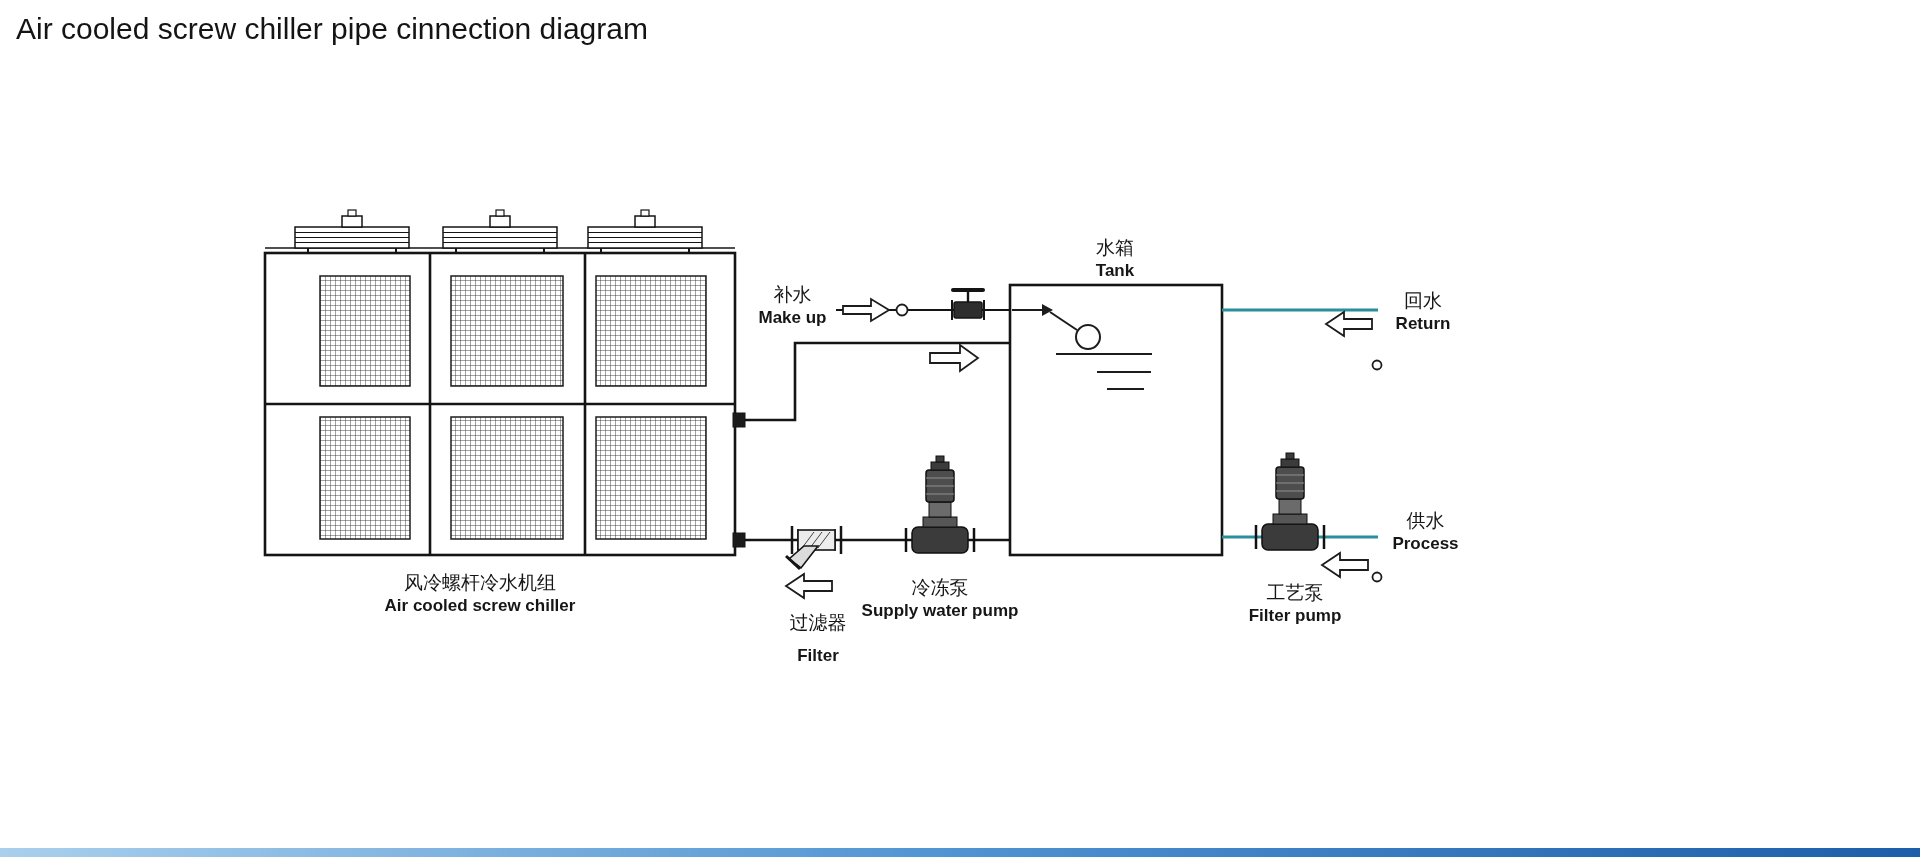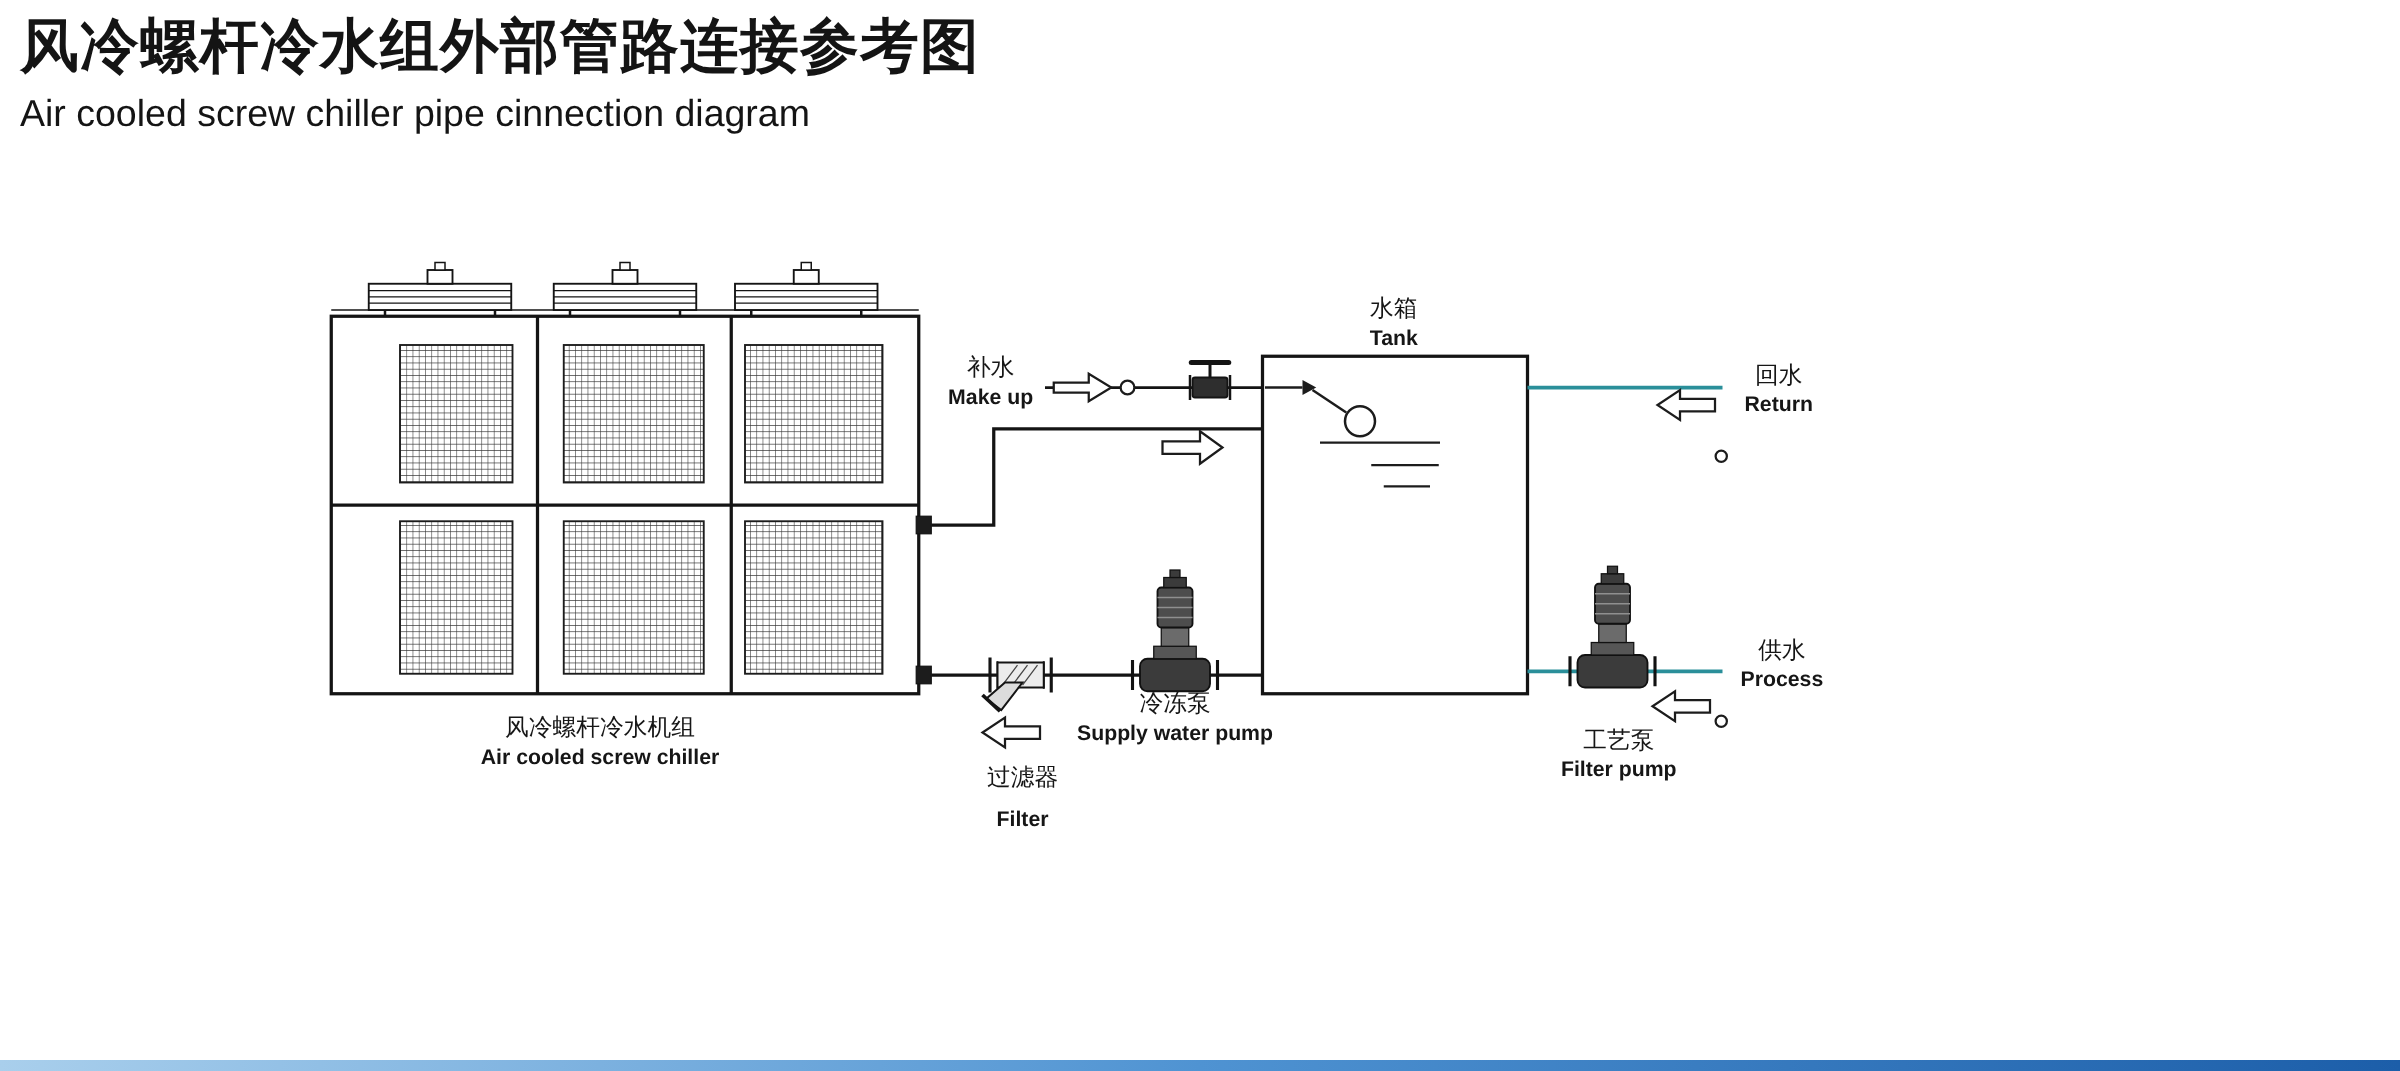--- a/index.html
+++ b/index.html
@@ -11,21 +11,20 @@
   .header .subtitle{margin-top:6px;font-size:30px;font-weight:500;color:#141414;}
   .diagram-svg{position:absolute;left:0;top:0;}
   .lbl{position:absolute;text-align:center;line-height:1.25;}
   .lbl .zh{font-size:19px;font-weight:400;}
   .lbl .en{font-size:17px;font-weight:700;}
 </style>
 </head>
 <body>
 
 <div class="header">
-  <h1>风冷螺杆冷水组外部管路连接参考图</h1>
   <div class="subtitle">Air cooled screw chiller pipe cinnection diagram</div>
 </div>
 
 <svg class="diagram-svg" width="1920" height="857" viewBox="0 0 1920 857">
   <defs>
     <pattern id="mesh" width="5" height="5" patternUnits="userSpaceOnUse">
       <path d="M0 0H5M0 0V5" stroke="#333" stroke-width="0.9" fill="none"></path>
     </pattern>
     <linearGradient id="footerGrad" x1="0" y1="0" x2="1" y2="0">
       <stop offset="0" stop-color="#a9cfec"></stop>
@@ -179,21 +178,21 @@
 <div class="lbl" style="left:1383px;top:509px;width:85px;">
   <div class="zh">供水</div>
   <div class="en">Process</div>
 </div>
 
 <div class="lbl" style="left:768px;top:611px;width:100px;">
   <div class="zh">过滤器</div>
   <div class="en" style="margin-top:10px;">Filter</div>
 </div>
 
-<div class="lbl" style="left:845px;top:552px;width:190px;text-align:center;">
+<div class="lbl" style="left:845px;top:576px;width:190px;text-align:center;">
   <div class="zh">冷冻泵</div>
   <div class="en">Supply water pump</div>
 </div>
 
 <div class="lbl" style="left:1210px;top:581px;width:170px;">
   <div class="zh">工艺泵</div>
   <div class="en">Filter pump</div>
 </div>
 
 </body></html>

